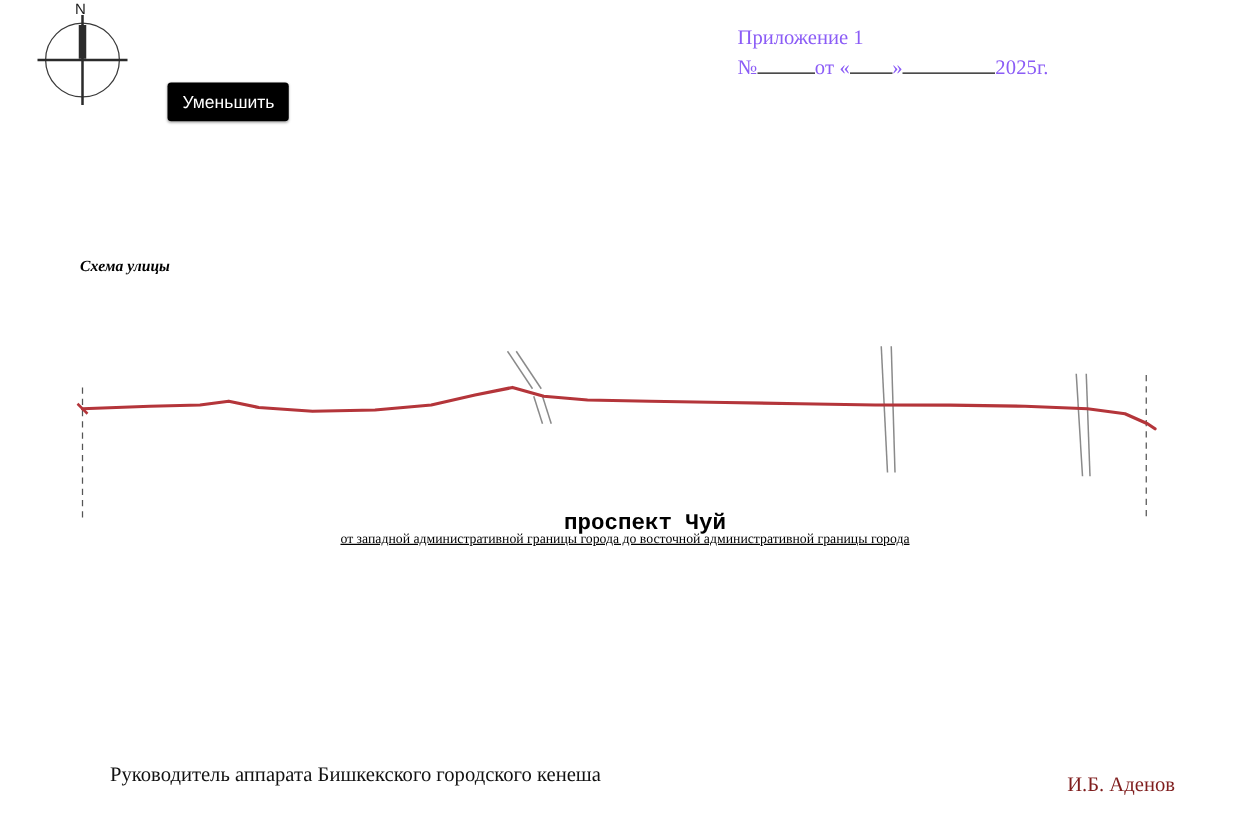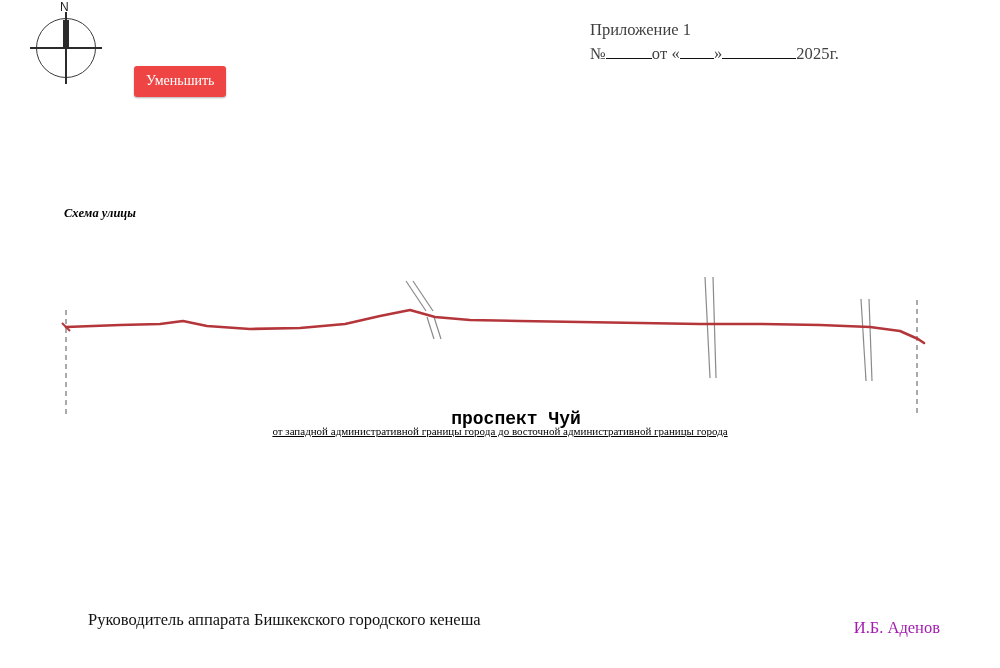--- a/index.html
+++ b/index.html
@@ -65,41 +65,41 @@
     width: 6px;
     height: 27px;
     background: #2b2b2b;
   }
 
   
   .zoom-tooltip {
     position: absolute;
     left: 134px;
     top: 66px;
-    background: #ef4444;
+    background: #000000;
     color: #ffffff;
-    font-family: Liberation Serif, serif;
+    font-family: Liberation Sans, sans-serif;
     font-size: 14px;
     line-height: 1;
     padding: 8px 12px 9px 12px;
     border-radius: 3px;
     box-shadow: 0 1px 2px rgba(0,0,0,0.3);
     white-space: nowrap;
     cursor: pointer;
   }
 
   
   .header-block {
     position: absolute;
     left: 590px;
     top: 18px;
     font-family: "Liberation Serif", serif;
     font-size: 16.5px;
     line-height: 1.45;
-    color: #404040;
+    color: #8b5cf6;
     white-space: nowrap;
   }
   .header-block .line2 { letter-spacing: 0.1px; }
   .header-block .line3 { letter-spacing: 0.1px; text-align: center; }
   .u { border-bottom: 1px solid #111; display: inline-block; }
   .u.w1 { width: 46px; }
   .u.w2 { width: 34px; }
   .u.w3 { width: 74px; }
 
   
@@ -157,21 +157,21 @@
     font-family: "Liberation Serif", serif;
     font-size: 16.5px;
     color: #111;
   }
   .footer-right {
     position: absolute;
     right: 60px;
     top: 618px;
     font-family: "Liberation Serif", serif;
     font-size: 16.5px;
-    color: #a21caf;
+    color: #7f1d1d;
     text-align: center;
   }
 </style>
 </head>
 <body>
 
 <div class="compass">
   <div class="n-label">N</div>
   <div class="ring"></div>
   <div class="needle-v"></div>

